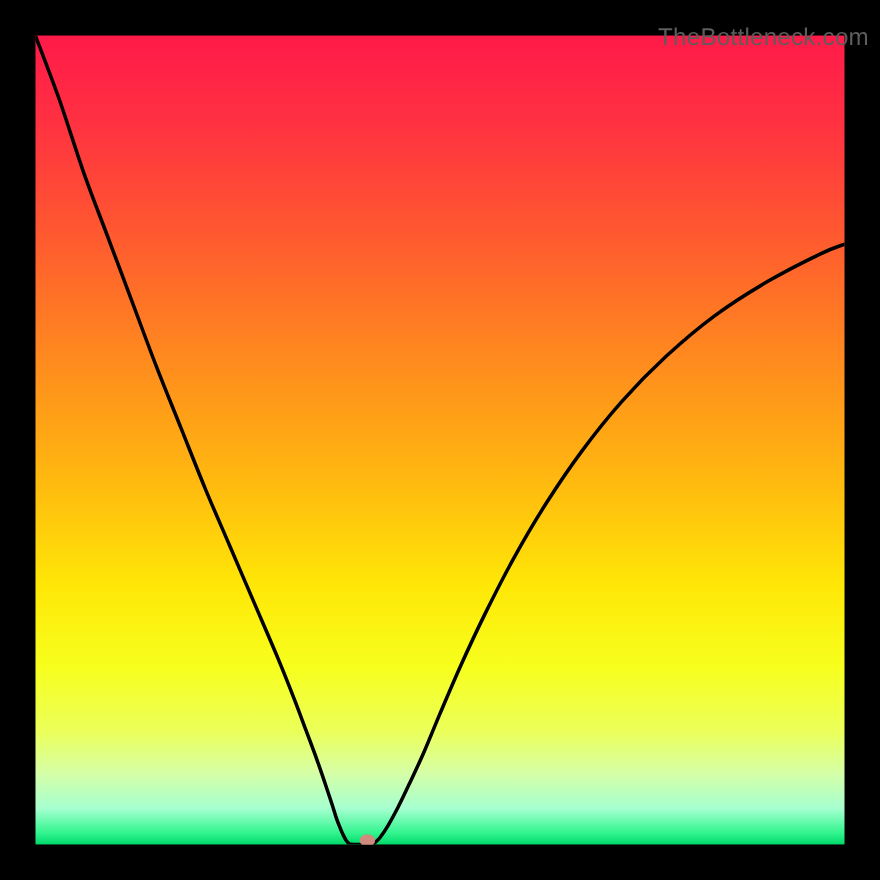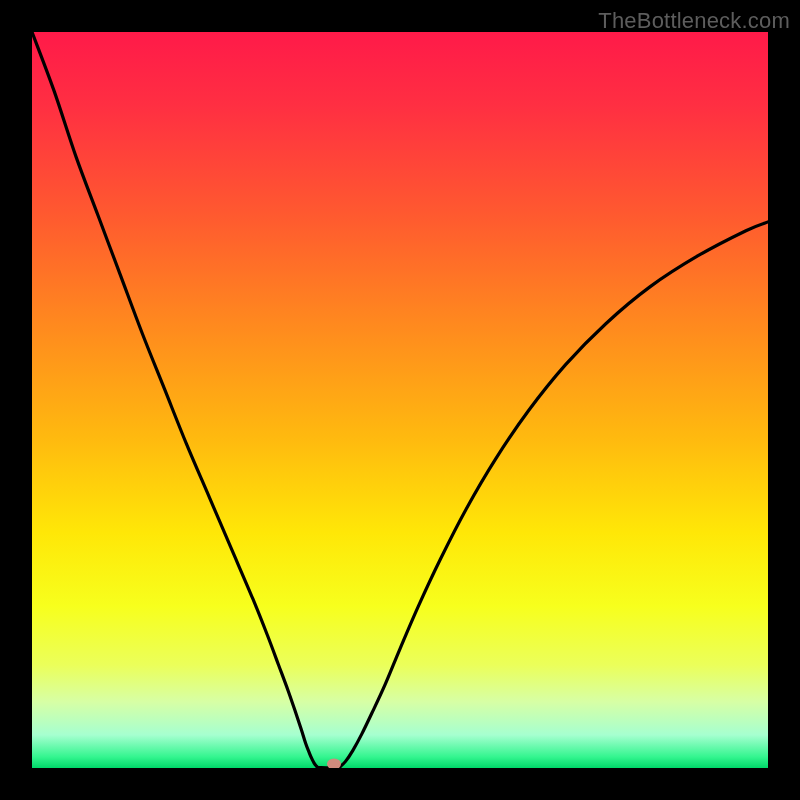--- a/index.html
+++ b/index.html
@@ -14,21 +14,21 @@
   .frame {
     position: absolute;
     top: 0;
     left: 0;
     width: 800px;
     height: 800px;
     background: #000;
   }
   .watermark {
     position: absolute;
-    top: 8px;
+    top: 21px;
     right: 10px;
     color: #5d5d5d;
     font-size: 22px;
     font-weight: 500;
     letter-spacing: 0.2px;
     z-index: 5;
   }
   .plot {
     position: absolute;
     left: 32px;

